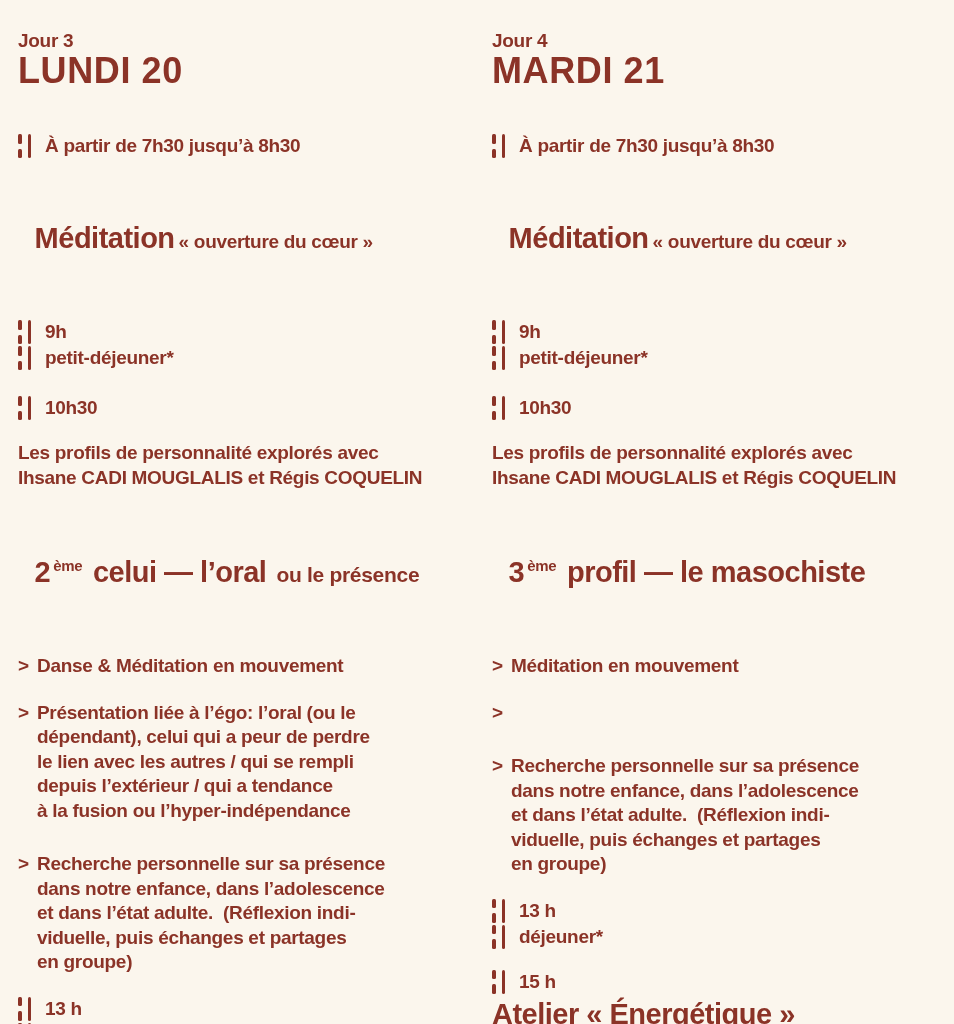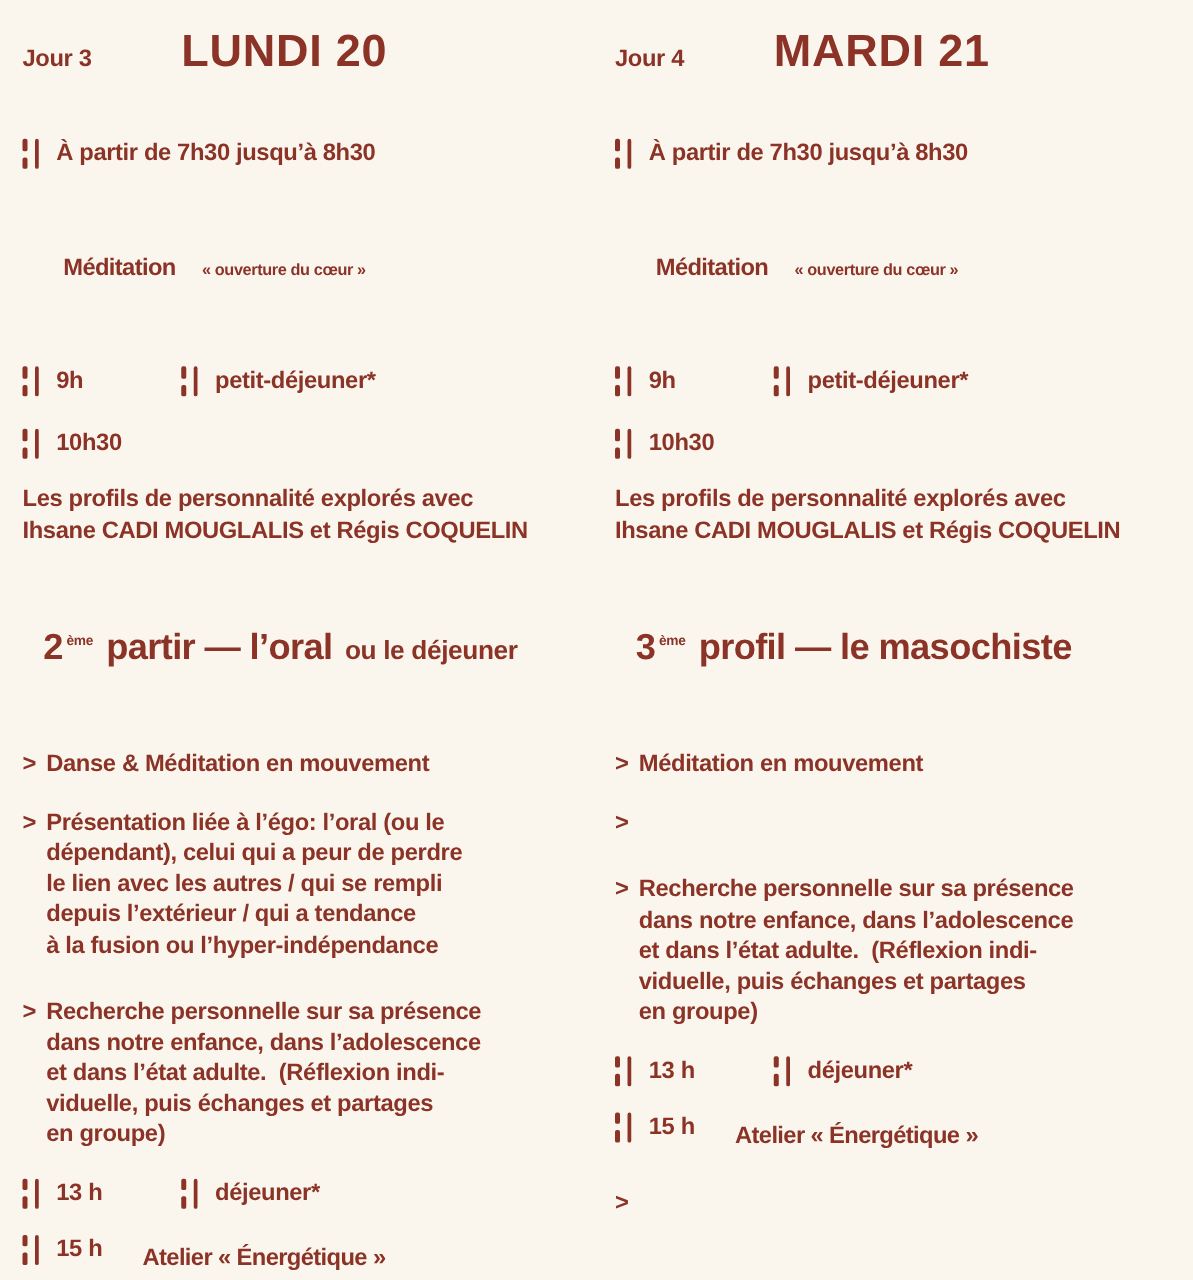--- a/index.html
+++ b/index.html
@@ -14,21 +14,21 @@
     font-family:"Liberation Sans","DejaVu Sans",sans-serif;
     font-weight:700;
     letter-spacing:-0.3px;
     position:relative;
     overflow:hidden;
   }
   .col{position:absolute;top:0;width:460px;padding-top:26px;}
   .col-left{left:18px;}
   .col-right{left:492px;}
 
-  .row{display:flex;align-items:flex-start;}
+  .row{display:flex;align-items:flex-start;flex-direction:column;}
   .cell{display:flex;gap:14px;align-items:flex-start;}
   .tcell{width:127px;flex:none;}
   .tcell.narrow{width:80px;}
 
   
   .tick{position:relative;display:inline-block;width:13px;height:24px;flex:none;margin-top:1px;}
   .tick i{position:absolute;background:var(--ink);width:3.5px;border-radius:1.5px;}
   .tick .s1{left:0;top:0;height:9.5px;}
   .tick .s2{left:0;bottom:0;height:9.5px;}
   .tick .s3{right:0;top:0;height:24px;}
@@ -36,31 +36,31 @@
   .ttext{font-size:19px;line-height:26px;white-space:pre-line;}
 
   
   .hdr{margin-bottom:47px;align-items:baseline;}
   .jour{font-size:19px;line-height:30px;width:127px;flex:none;}
   .dayname{font-size:36px;line-height:30px;letter-spacing:0.6px;font-weight:700;}
 
   .t1{margin-bottom:19px;}
 
   .medi{margin-bottom:16px;line-height:40px;white-space:pre;}
-  .big{font-size:19px;letter-spacing:-0.5px;margin-left:16px;}
-  .sub{font-size:13px;margin-left:21px;}
+  .big{font-size:29px;letter-spacing:-0.5px;}
+  .sub{font-size:19px;margin-left:4px;}
 
   .r9{margin-bottom:24px;}
   .r10{margin-bottom:20px;}
 
   .intro{font-size:19px;line-height:24.5px;white-space:pre;margin-bottom:19px;}
 
   .prof{margin-bottom:20px;line-height:38px;white-space:pre;}
   .pbig{font-size:29px;letter-spacing:-0.5px;}
-  .psup{font-size:11px;vertical-align:11px;letter-spacing:-0.3px;margin:0 3px 0 3px;}
+  .psup{font-size:15px;vertical-align:11px;letter-spacing:-0.3px;margin:0 3px 0 3px;}
   .psuffix{font-size:21px;margin-left:10px;}
 
   .bullet{display:flex;}
   .mark{width:19px;flex:none;font-size:19px;line-height:24.5px;}
   .btext{font-size:19px;line-height:24.5px;white-space:pre;}
   .b1{margin-bottom:22px;}
   .b2{margin-bottom:29px;}
   .b3{margin-bottom:21px;}
 
   .r13{margin-bottom:19px;}
@@ -123,21 +123,21 @@
           <i class="s3"></i>
         </span>
       <span class="ttext">10h30</span>
     </div>
   </div>
 
   <p class="intro">Les profils de personnalité explorés avec
 Ihsane CADI MOUGLALIS et Régis COQUELIN</p>
 
   <div class="prof">
-    <span class="pbig">2</span><sup class="psup">ème</sup><span class="pbig"> partir — l’oral</span><span class="psuffix">ou le déjeuner</span>
+    <span class="pbig">2</span><sup class="psup">ème</sup><span class="pbig"> celui — l’oral</span><span class="psuffix">ou le présence</span>
   </div>
 
   <div class="bullet b1">
     <span class="mark">&gt;</span>
     <div class="btext">Danse &amp; Méditation en mouvement</div>
   </div>
 
   <div class="bullet b2">
     <span class="mark">&gt;</span>
     <div class="btext">Présentation liée à l’égo: l’oral (ou le

